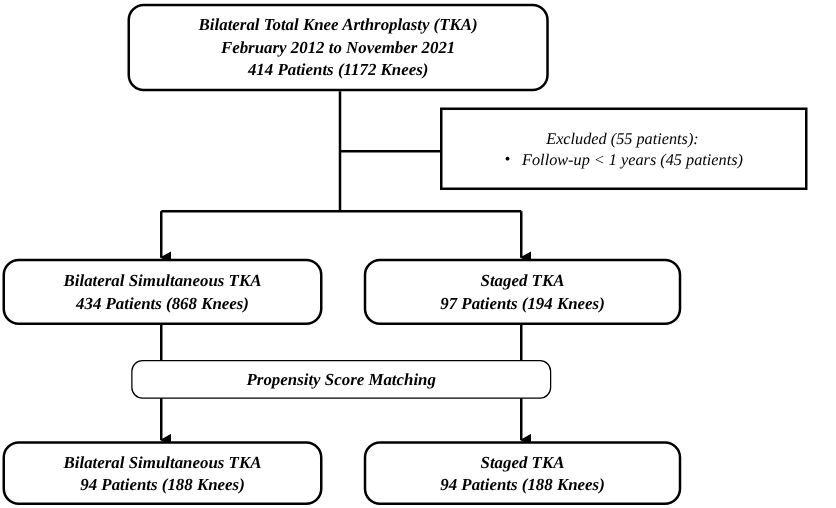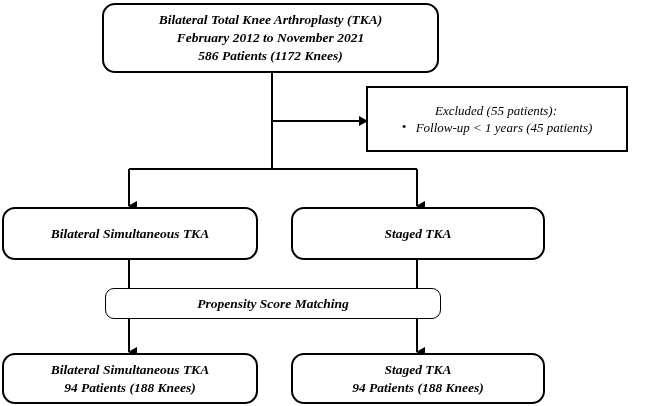--- a/index.html
+++ b/index.html
@@ -38,21 +38,21 @@
   .node.sharp   { border-radius: 0; }
   .node .line { display: block; white-space: nowrap; }
 
   
   #node-root {
     left: 102px; top: 3px; width: 337px; height: 70px;
   }
 
   
   #node-excluded {
-    left: 366px; top: 86px; width: 262px; height: 66px;
+    left: 352px; top: 86px; width: 294px; height: 66px;
     border-width: 2px;
     font-weight: normal;
     font-size: 13px;
     justify-content: center;
     align-items: center;
     padding: 2px 6px 2px 4px;
   }
   #node-excluded .excl-title {
     display: block;
     text-align: center;
@@ -137,36 +137,38 @@
 
     <line x1="129" y1="260" x2="129" y2="289" stroke="#000000" stroke-width="2"></line>
     <line x1="417" y1="260" x2="417" y2="289" stroke="#000000" stroke-width="2"></line>
     <line x1="129" y1="318" x2="129" y2="352" stroke="#000000" stroke-width="2" marker-end="url(#arrow-down)"></line>
     <line x1="417" y1="318" x2="417" y2="352" stroke="#000000" stroke-width="2" marker-end="url(#arrow-down)"></line>
   </svg>
 
   <div class="node rounded" id="node-root">
     <span class="line">Bilateral Total Knee Arthroplasty (TKA)</span>
     <span class="line">February 2012 to November 2021</span>
-    <span class="line">586 Patients (1172 Knees)</span>
+    <span class="line">414 Patients (1172 Knees)</span>
   </div>
 
   <div class="node sharp" id="node-excluded">
     <span class="excl-title">Excluded (55 patients):</span>
     <ul class="excl-list">
       <li>Follow-up &lt; 1 years (45 patients)</li>
     </ul>
   </div>
 
   <div class="node rounded" id="node-simultaneous">
     <span class="line">Bilateral Simultaneous TKA</span>
+    <span class="line">434 Patients (868 Knees)</span>
   </div>
 
   <div class="node rounded" id="node-staged">
     <span class="line">Staged TKA</span>
+    <span class="line">97 Patients (194 Knees)</span>
   </div>
 
   <div class="node rounded" id="node-psm">
     <span class="line">Propensity Score Matching</span>
   </div>
 
   <div class="node rounded" id="node-simultaneous-matched">
     <span class="line">Bilateral Simultaneous TKA</span>
     <span class="line">94 Patients (188 Knees)</span>
   </div>

